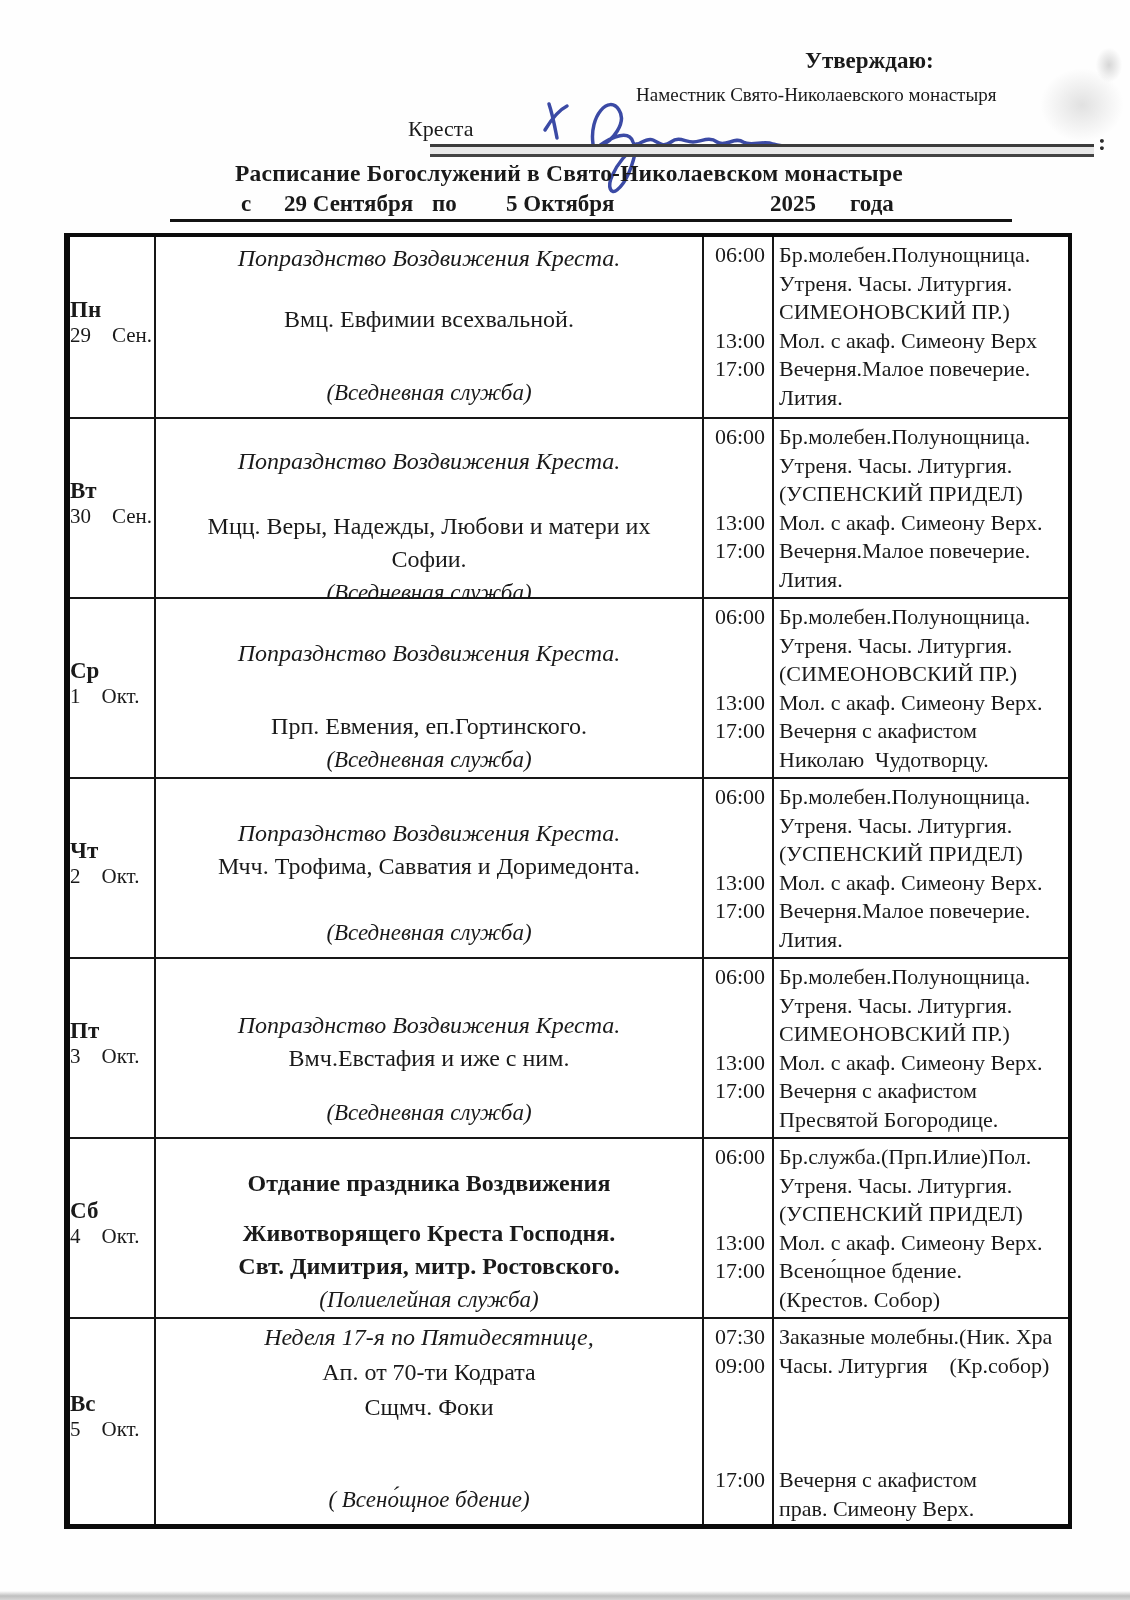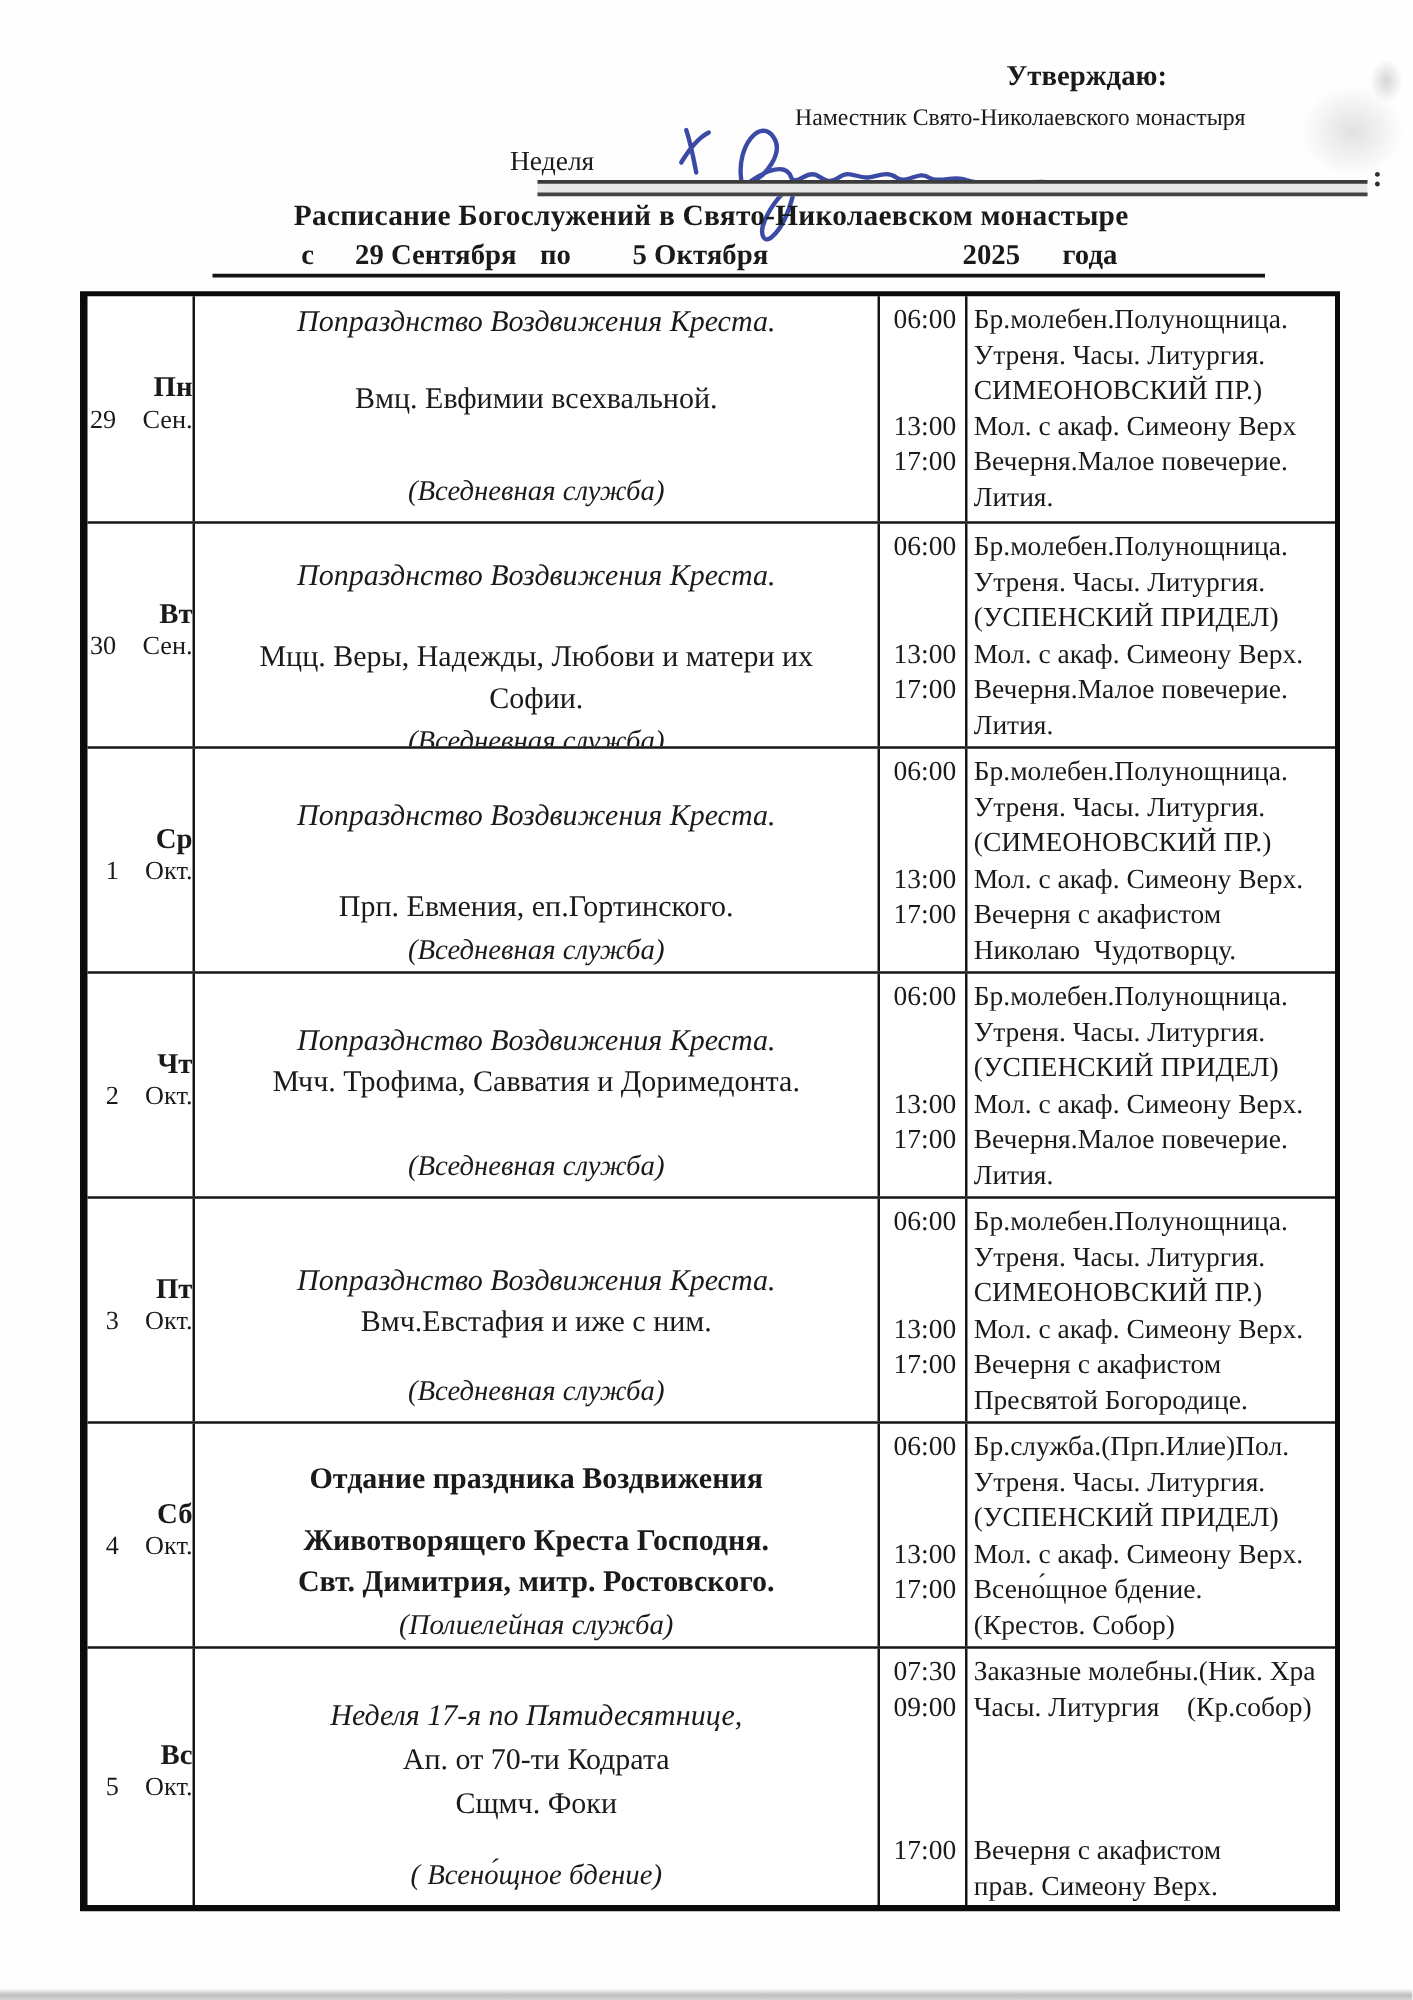--- a/index.html
+++ b/index.html
@@ -25,21 +25,21 @@
   #period-underline{left:170px;top:219px;width:842px;height:3px;background:#131313}
 
   
   #table{left:64px;top:233px;width:998px;background:#fff;
     border:4px solid #0b0b0b;border-left-width:6px;border-bottom-width:5px}
   .row{display:grid;grid-template-columns:84px 548px 70px 290px;
     height:180px;box-sizing:border-box;border-top:2px solid #161616}
   .row:first-child{border-top:none}
   .row:last-child{height:207px}
   .cell{border-left:2px solid #161616;overflow:hidden;box-sizing:border-box}
-  .cell.day{border-left:none;display:flex;flex-direction:column;align-items:flex-end;
+  .cell.day{border-left:none;display:flex;flex-direction:column;align-items:flex-start;
     justify-content:center;gap:0;padding-bottom:10px}
   .day-name{font-size:23px;font-weight:bold}
   .day-date{font-size:21px;white-space:pre}
   .cell.desc{display:flex;flex-direction:column;align-items:center;text-align:center;
     padding:2px 8px 8px;font-size:24px;line-height:33px}
   .dline.it{font-style:italic}
   .dline.b{font-weight:bold}
   .dline.note{font-style:italic;font-size:23px;margin-top:auto}
   .cell.time{font-size:22px;line-height:28.6px;text-align:right;padding:4px 7px 0 0;white-space:pre}
   .cell.services{font-size:22px;line-height:28.6px;padding:4px 0 0 5px;white-space:pre}
@@ -51,21 +51,21 @@
   #smudge2{left:1096px;top:48px;width:26px;height:34px;
     background:radial-gradient(ellipse at center,rgba(140,140,140,.35),rgba(140,140,140,0) 72%)}
   #bottom-band{left:0;top:1591px;width:1130px;height:9px;
     background:linear-gradient(#fdfdfd,#bfbfbf 55%,#d6d6d6)}
 </style>
 </head>
 <body>
 
 <div class="abs" id="approve">Утверждаю:</div>
 <div class="abs" id="approver">Наместник Свято-Николаевского монастыря</div>
-<div class="abs" id="hegumen">Неделя</div>
+<div class="abs" id="hegumen">Креста</div>
 
 <svg class="abs" id="signature" viewBox="0 0 520 112">
   <path d="M40 42 C46 32 54 22 62 18 M44 16 C48 28 50 40 52 50" fill="none" stroke="#3b4aa5" stroke-width="3.5" stroke-linecap="round"></path>
   <path d="M88 56 C84 28 104 6 114 22 C122 34 108 54 94 58 C108 48 124 42 128 54 C131 62 140 48 148 52 C154 55 158 60 166 54 C174 48 180 54 188 54 C196 54 204 48 212 54 C220 60 230 48 238 54 C246 59 258 52 268 56 C286 62 318 56 338 58 C352 59 368 60 360 64" fill="none" stroke="#3b4aa5" stroke-width="3.5" stroke-linecap="round"></path>
   <path d="M132 56 C128 78 122 94 112 102 C106 107 102 99 107 88 C112 76 122 64 132 58" fill="none" stroke="#3b4aa5" stroke-width="3.5" stroke-linecap="round"></path>
 </svg>
 
 <div class="abs" id="sig-line"></div>
 <div class="abs" id="sig-colon">:</div>
 
@@ -161,21 +161,21 @@
       </div>
       <div class="cell time"><div class="tline">06:00</div><div class="tline"></div><div class="tline"></div><div class="tline">13:00</div><div class="tline">17:00</div><div class="tline"></div></div>
       <div class="cell services"><div class="sline">Бр.служба.(Прп.Илие)Пол.</div><div class="sline">Утреня. Часы. Литургия.</div><div class="sline">(УСПЕНСКИЙ ПРИДЕЛ)</div><div class="sline">Мол. с акаф. Симеону Верх.</div><div class="sline">Всено́щное бдение.</div><div class="sline">(Крестов. Собор)</div></div>
     </div>
     <div class="row">
       <div class="cell day">
         <div class="day-name">Вс</div>
         <div class="day-date">5  Окт.</div>
       </div>
       <div class="cell desc">
-        <div class="dline it" style="margin-top: 36px;">Неделя 17-я по Пятидесятнице,</div>
+        <div class="dline it" style="">Неделя 17-я по Пятидесятнице,</div>
         <div class="dline n" style="margin-top: 2px;">Ап. от 70-ти Кодрата</div>
         <div class="dline n" style="margin-top: 2px;">Сщмч. Фоки</div>
         <div class="dline note">( Всено́щное  бдение)</div>
       </div>
       <div class="cell time"><div class="tline">07:30</div><div class="tline">09:00</div><div class="tline"></div><div class="tline"></div><div class="tline"></div><div class="tline">17:00</div><div class="tline"></div></div>
       <div class="cell services"><div class="sline">Заказные молебны.(Ник. Хра</div><div class="sline">Часы. Литургия    (Кр.собор)</div><div class="sline"></div><div class="sline"></div><div class="sline"></div><div class="sline">Вечерня с акафистом</div><div class="sline">прав. Симеону Верх.</div></div>
     </div>
   </div>
 
 <div class="abs" id="smudge1"></div>

